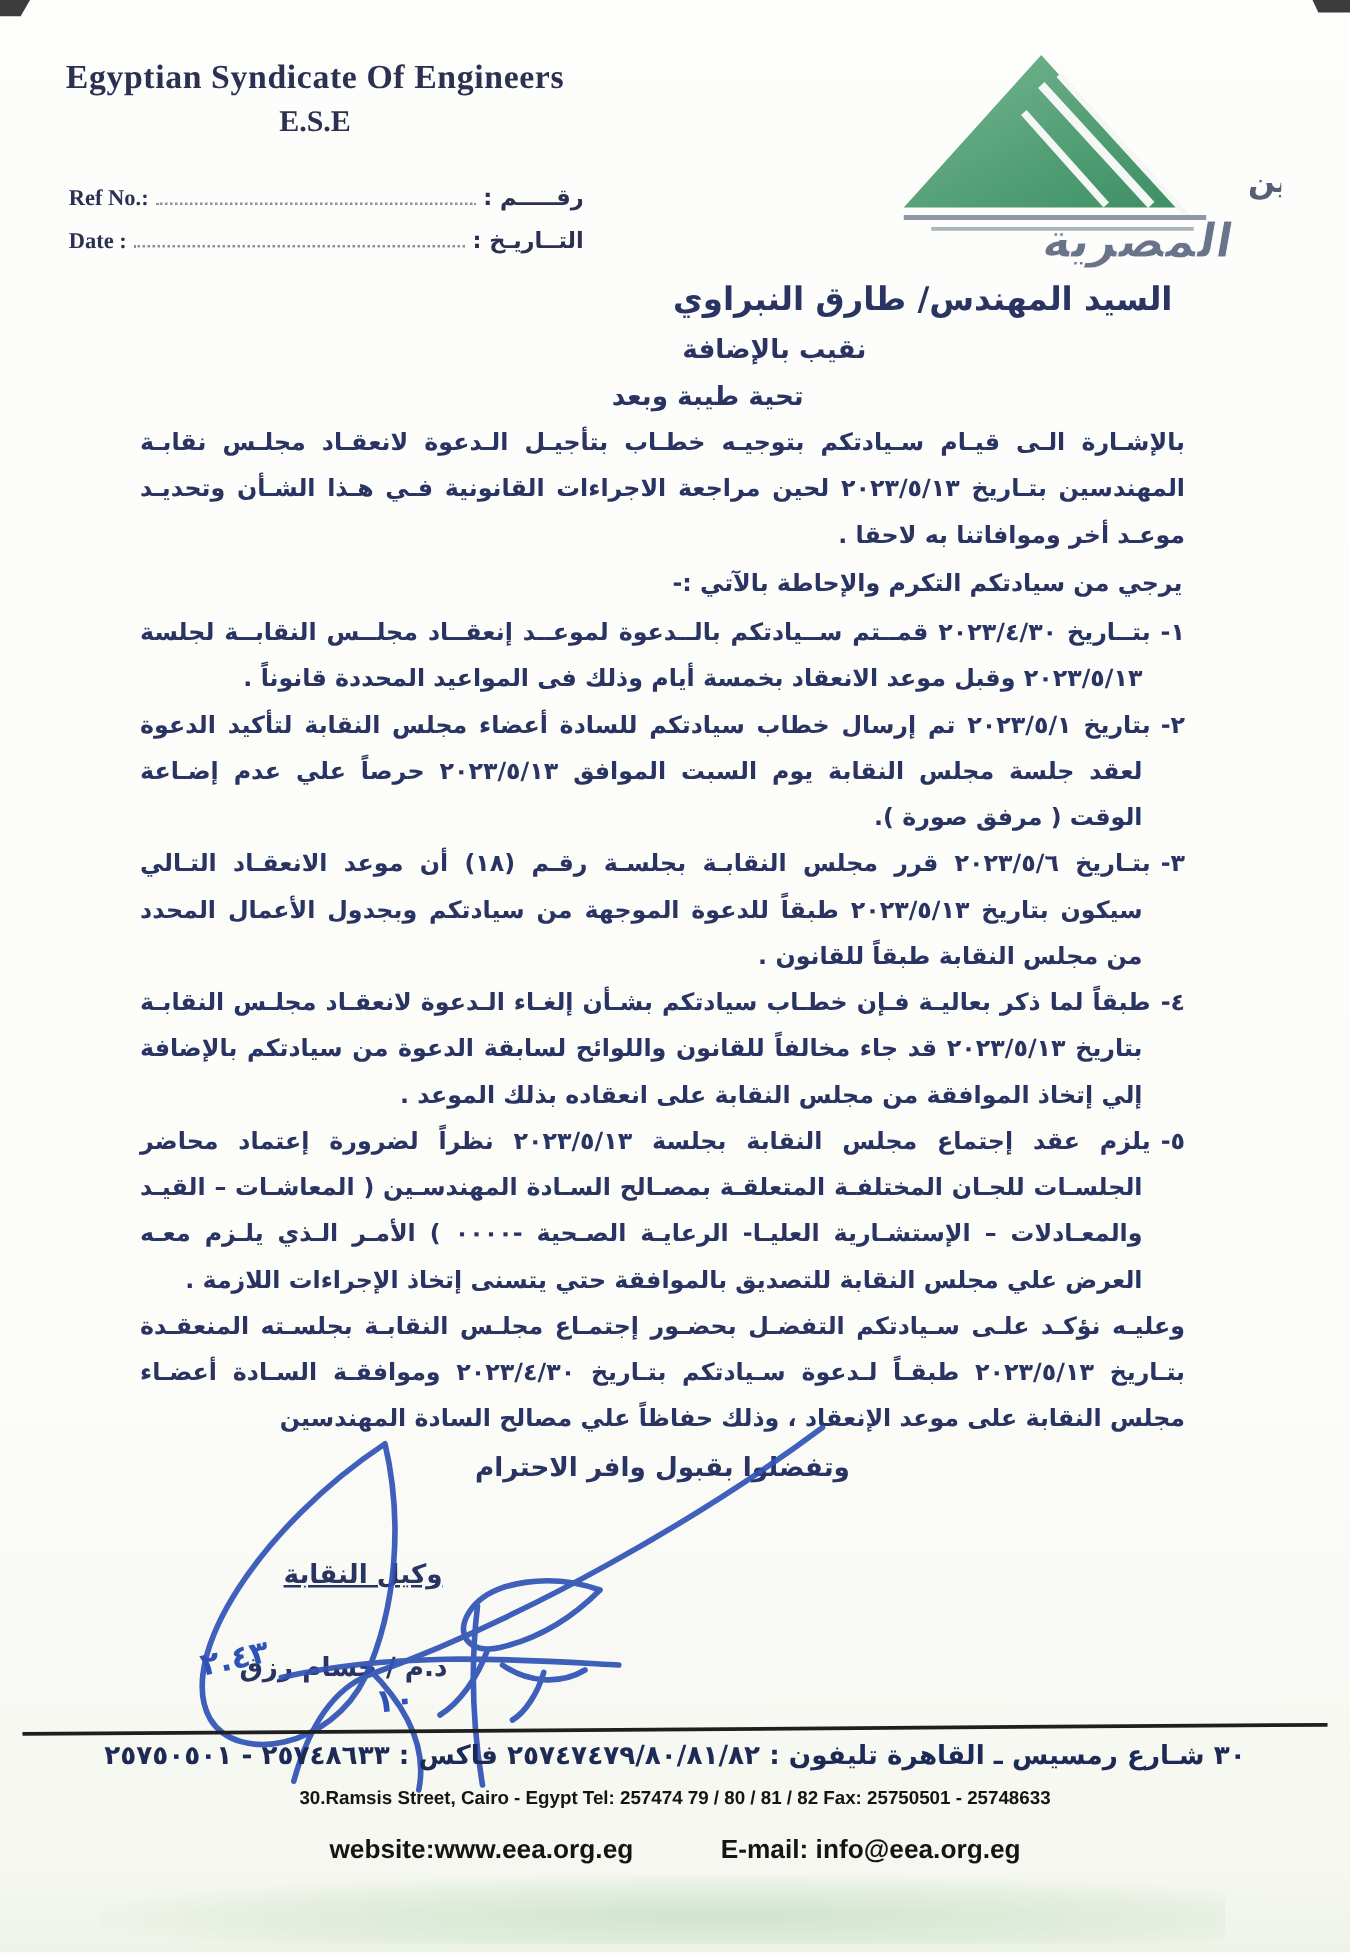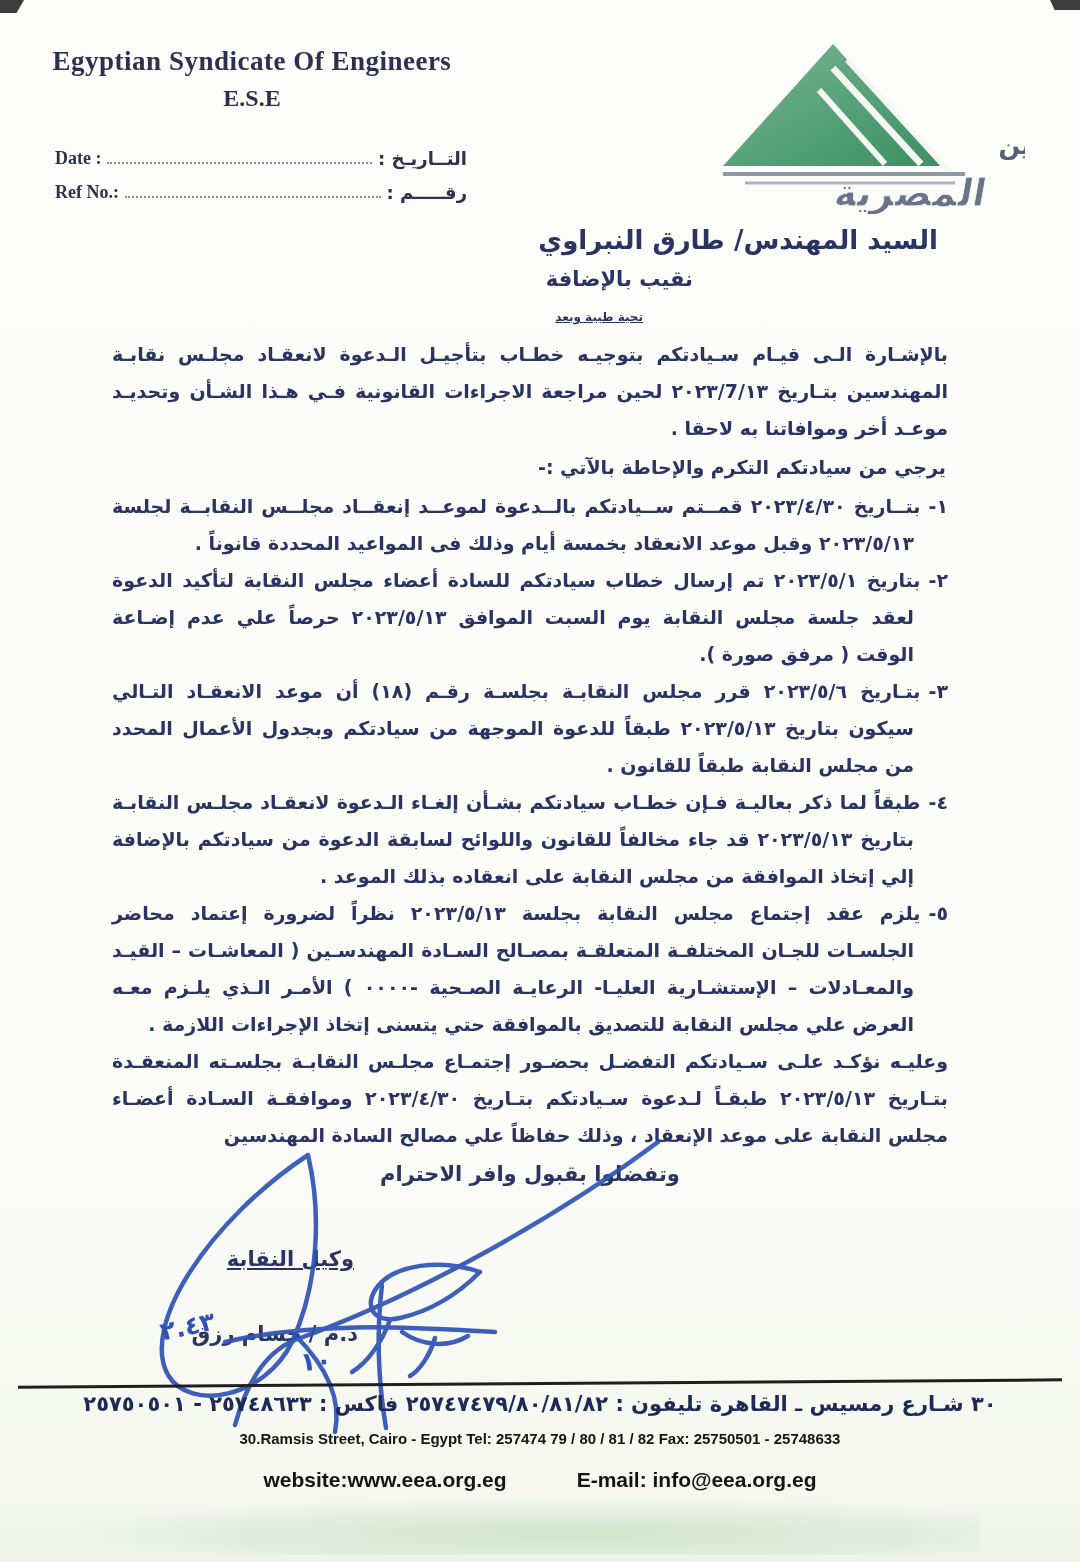--- a/index.html
+++ b/index.html
@@ -30,21 +30,21 @@
   .logo{position:absolute;right:55px;top:34px;}
 
   
   .content{
     position:absolute;top:220px;left:112px;right:132px;
     direction:rtl;color:#2a3462;font-weight:bold;
     font-size:19px;line-height:37px;
   }
   .rcpt1{font-size:26px;line-height:40px;margin-right:10px;}
   .rcpt2{font-size:21px;line-height:38px;margin-right:255px;}
-  .salute{font-size:12px;line-height:38px;margin-right:305px;text-decoration:underline;}
+  .salute{font-size:21px;line-height:38px;margin-right:305px;}
   .para{text-align:justify;margin:0;}
   .req-head{margin:2px;}
   .item{text-align:justify;padding-right:34px;text-indent:-34px;margin:0;}
   .item .num{margin-left:8px;}
   .valediction{text-align:center;font-size:21px;margin-top:2px;}
 
   
   .sig-title{position:absolute;right:726px;top:1247px;direction:rtl;color:#2a3462;font-weight:bold;font-size:21px;text-decoration:underline;white-space:nowrap;}
   .sig-name{position:absolute;right:722px;top:1322px;direction:rtl;color:#2a3462;font-weight:bold;font-size:21px;white-space:nowrap;}
   .hand{position:absolute;color:#2f52b5;font-weight:bold;direction:rtl;}
@@ -68,28 +68,28 @@
   <div class="corner-mark corner-tl"></div>
   <div class="corner-mark corner-tr"></div>
 
   <div class="hdr-left">
     <div class="org-en">Egyptian Syndicate Of Engineers</div>
     <div class="org-abbr">E.S.E</div>
   </div>
 
   <div class="ref-block">
     <div class="ref-row">
+      <span class="ref-en">Ref No.:</span>
+      <span class="ref-dots"></span>
+      <span class="ref-ar">رقـــــم :</span>
+    </div>
+    <div class="ref-row">
       <span class="ref-en">Date :</span>
       <span class="ref-dots"></span>
       <span class="ref-ar">التــاريـخ :</span>
-    </div>
-    <div class="ref-row">
-      <span class="ref-en">Ref No.:</span>
-      <span class="ref-dots"></span>
-      <span class="ref-ar">رقـــــم :</span>
     </div>
   </div>
 
   <svg class="logo" width="310" height="180" viewBox="0 0 310 180">
     <defs>
       <linearGradient id="grn" x1="0" y1="0" x2="1" y2="1">
         <stop offset="0" stop-color="#79b893"></stop>
         <stop offset="0.55" stop-color="#55a077"></stop>
         <stop offset="1" stop-color="#3e8f63"></stop>
       </linearGradient>
@@ -106,21 +106,21 @@
       <text x="296" y="120" text-anchor="end" font-size="25" fill="#566074" transform="skewX(-6)">نقابة المهندسين</text>
       <text x="148" y="172" text-anchor="end" font-size="38" fill="#69748a" stroke="#fdfdfb" stroke-width="0.8" transform="skewX(-10)">المصرية</text>
     </g>
   </svg>
 
   <div class="content">
     <div class="rcpt1">السيد المهندس/ طارق النبراوي</div>
     <div class="rcpt2">نقيب بالإضافة</div>
     <div class="salute">تحية طيبة وبعد</div>
 
-    <p class="para">بالإشـارة الـى قيـام سـيادتكم بتوجيـه خطـاب بتأجيـل الـدعوة لانعقـاد مجلـس نقابـة المهندسين بتـاريخ ٢٠٢٣/7/١٣ لحين مراجعة الاجراءات القانونية فـي هـذا الشـأن وتحديـد موعـد أخر وموافاتنا به لاحقا .</p>
+    <p class="para">بالإشـارة الـى قيـام سـيادتكم بتوجيـه خطـاب بتأجيـل الـدعوة لانعقـاد مجلـس نقابـة المهندسين بتـاريخ ٢٠٢٣/٥/١٣ لحين مراجعة الاجراءات القانونية فـي هـذا الشـأن وتحديـد موعـد أخر وموافاتنا به لاحقا .</p>
 
     <p class="req-head">يرجي من سيادتكم التكرم والإحاطة بالآتي :-</p>
 
     <div class="item">
       <span class="num">١-</span><span>بتــاريخ ٢٠٢٣/٤/٣٠ قمــتم ســيادتكم بالــدعوة لموعــد إنعقــاد مجلــس النقابــة لجلسة ٢٠٢٣/٥/١٣ وقبل موعد الانعقاد بخمسة أيام وذلك فى المواعيد المحددة قانوناً .</span>
     </div>
     <div class="item">
       <span class="num">٢-</span><span>بتاريخ ٢٠٢٣/٥/١ تم إرسال خطاب سيادتكم للسادة أعضاء مجلس النقابة لتأكيد الدعوة لعقد جلسة مجلس النقابة يوم السبت الموافق ٢٠٢٣/٥/١٣ حرصاً علي عدم إضـاعة الوقت ( مرفق صورة ).</span>
     </div>
     <div class="item">

